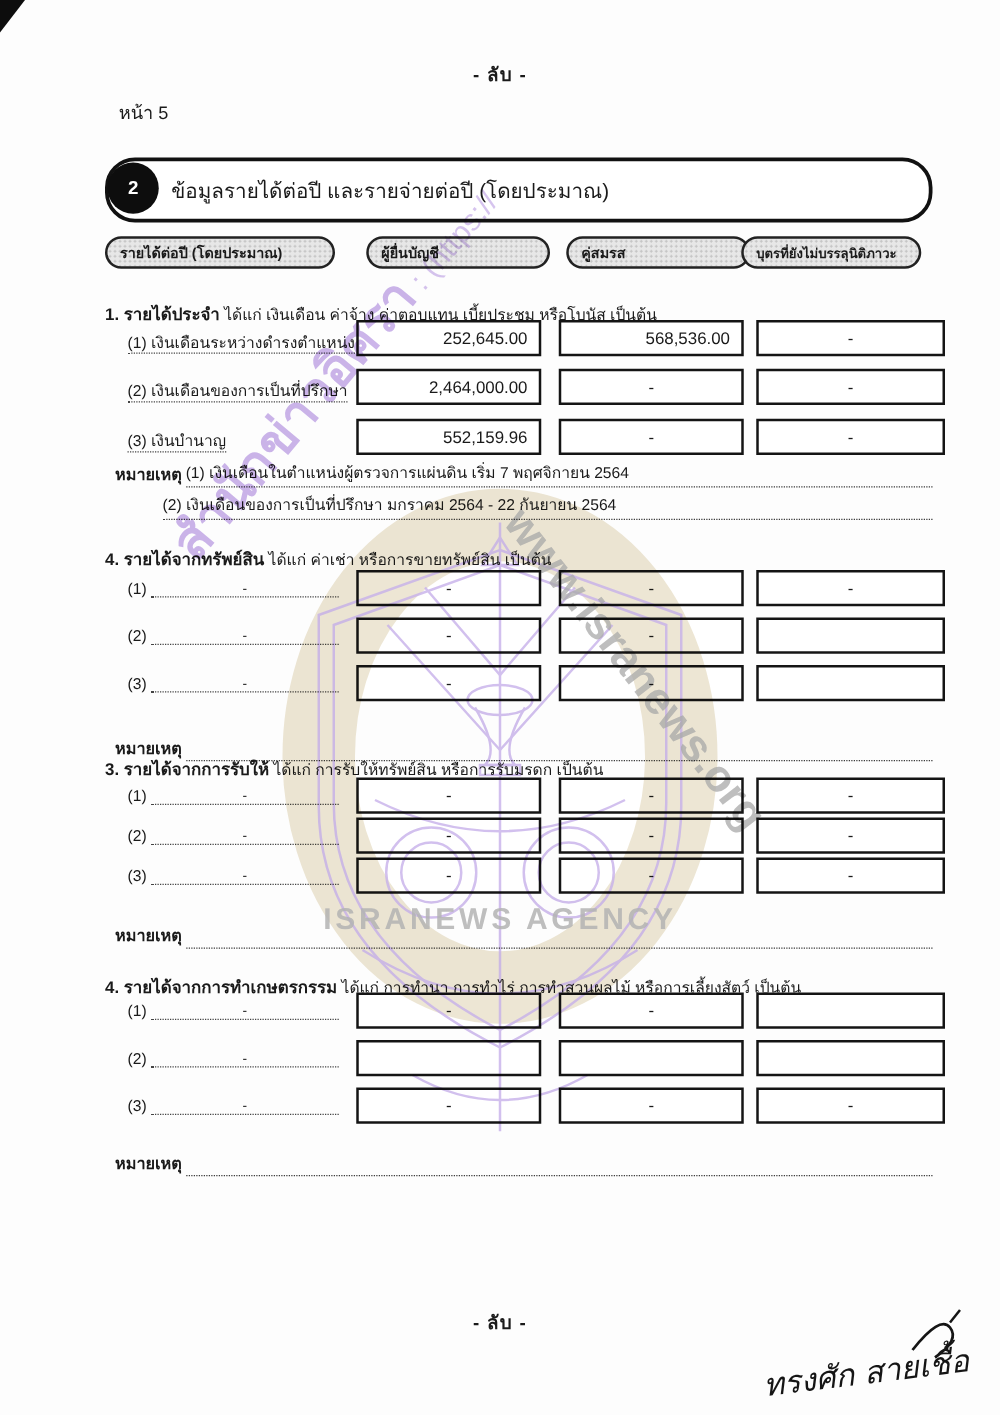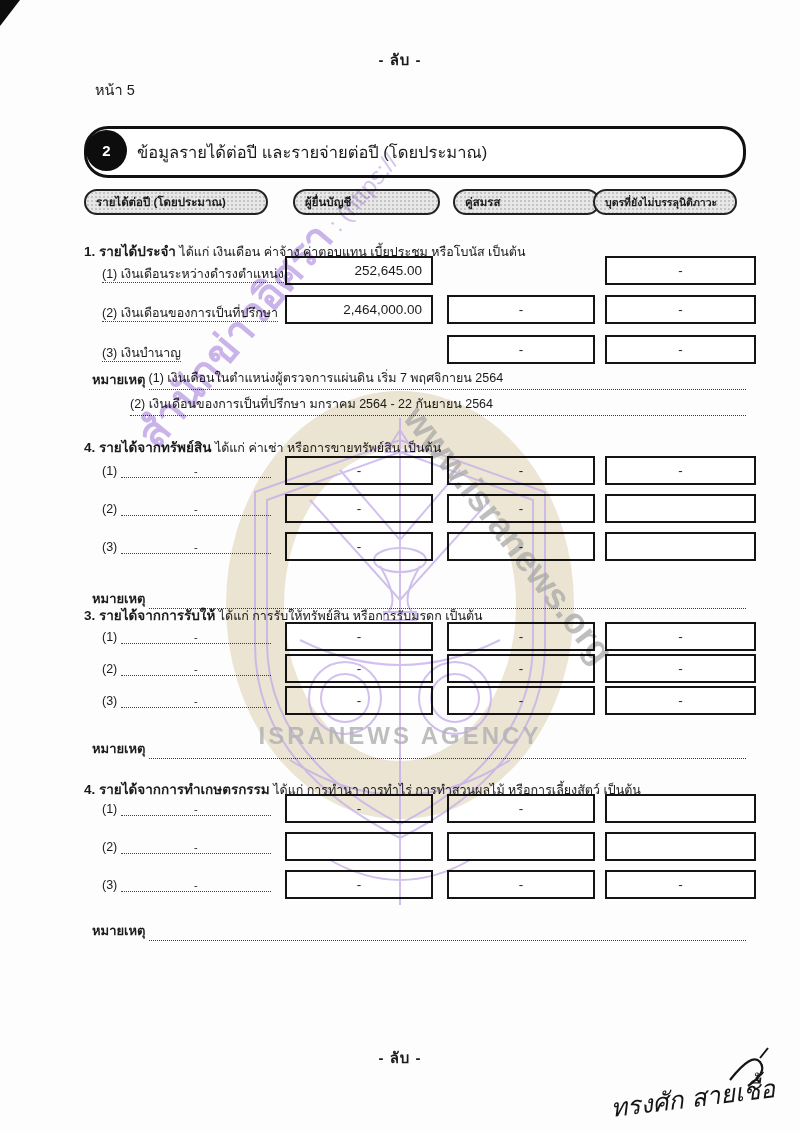--- a/index.html
+++ b/index.html
@@ -97,38 +97,44 @@
     </div>
 
   <div id="sections">
       <div class="section" style="top: 240px; height: 188px;">
         <div class="sec-heading"><b>1. รายได้ประจำ</b> ได้แก่ เงินเดือน ค่าจ้าง ค่าตอบแทน เบี้ยประชุม หรือโบนัส เป็นต้น</div>
         <div class="row" style="top: 16px;">
           <div class="row-label"><span class="uline">(1) เงินเดือนระหว่างดำรงตำแหน่ง</span></div>
           <div class="vbox" style="left: 201px; width: 148px;">
             <span class="val num">252,645.00</span>
           </div>
+          <div class="vbox" style="left: 363px; width: 148px;">
+            <span class="val num">568,536.00</span>
+          </div>
           <div class="vbox" style="left: 521px; width: 151px;">
             <span class="val dash">-</span>
           </div>
         </div>
         <div class="row" style="top: 55px;">
           <div class="row-label"><span class="uline">(2) เงินเดือนของการเป็นที่ปรึกษา</span></div>
           <div class="vbox" style="left: 201px; width: 148px;">
             <span class="val num">2,464,000.00</span>
           </div>
           <div class="vbox" style="left: 363px; width: 148px;">
             <span class="val dash">-</span>
           </div>
           <div class="vbox" style="left: 521px; width: 151px;">
             <span class="val dash">-</span>
           </div>
         </div>
         <div class="row" style="top: 95px;">
           <div class="row-label"><span class="uline">(3) เงินบำนาญ</span></div>
+          <div class="vbox" style="left: 201px; width: 148px;">
+            <span class="val num">552,159.96</span>
+          </div>
           <div class="vbox" style="left: 363px; width: 148px;">
             <span class="val dash">-</span>
           </div>
           <div class="vbox" style="left: 521px; width: 151px;">
             <span class="val dash">-</span>
           </div>
         </div>
         <div class="note" style="top: 128px;">
           <b>หมายเหตุ</b>
           <span class="ndots">(1) เงินเดือนในตำแหน่งผู้ตรวจการแผ่นดิน เริ่ม 7 พฤศจิกายน 2564</span>

